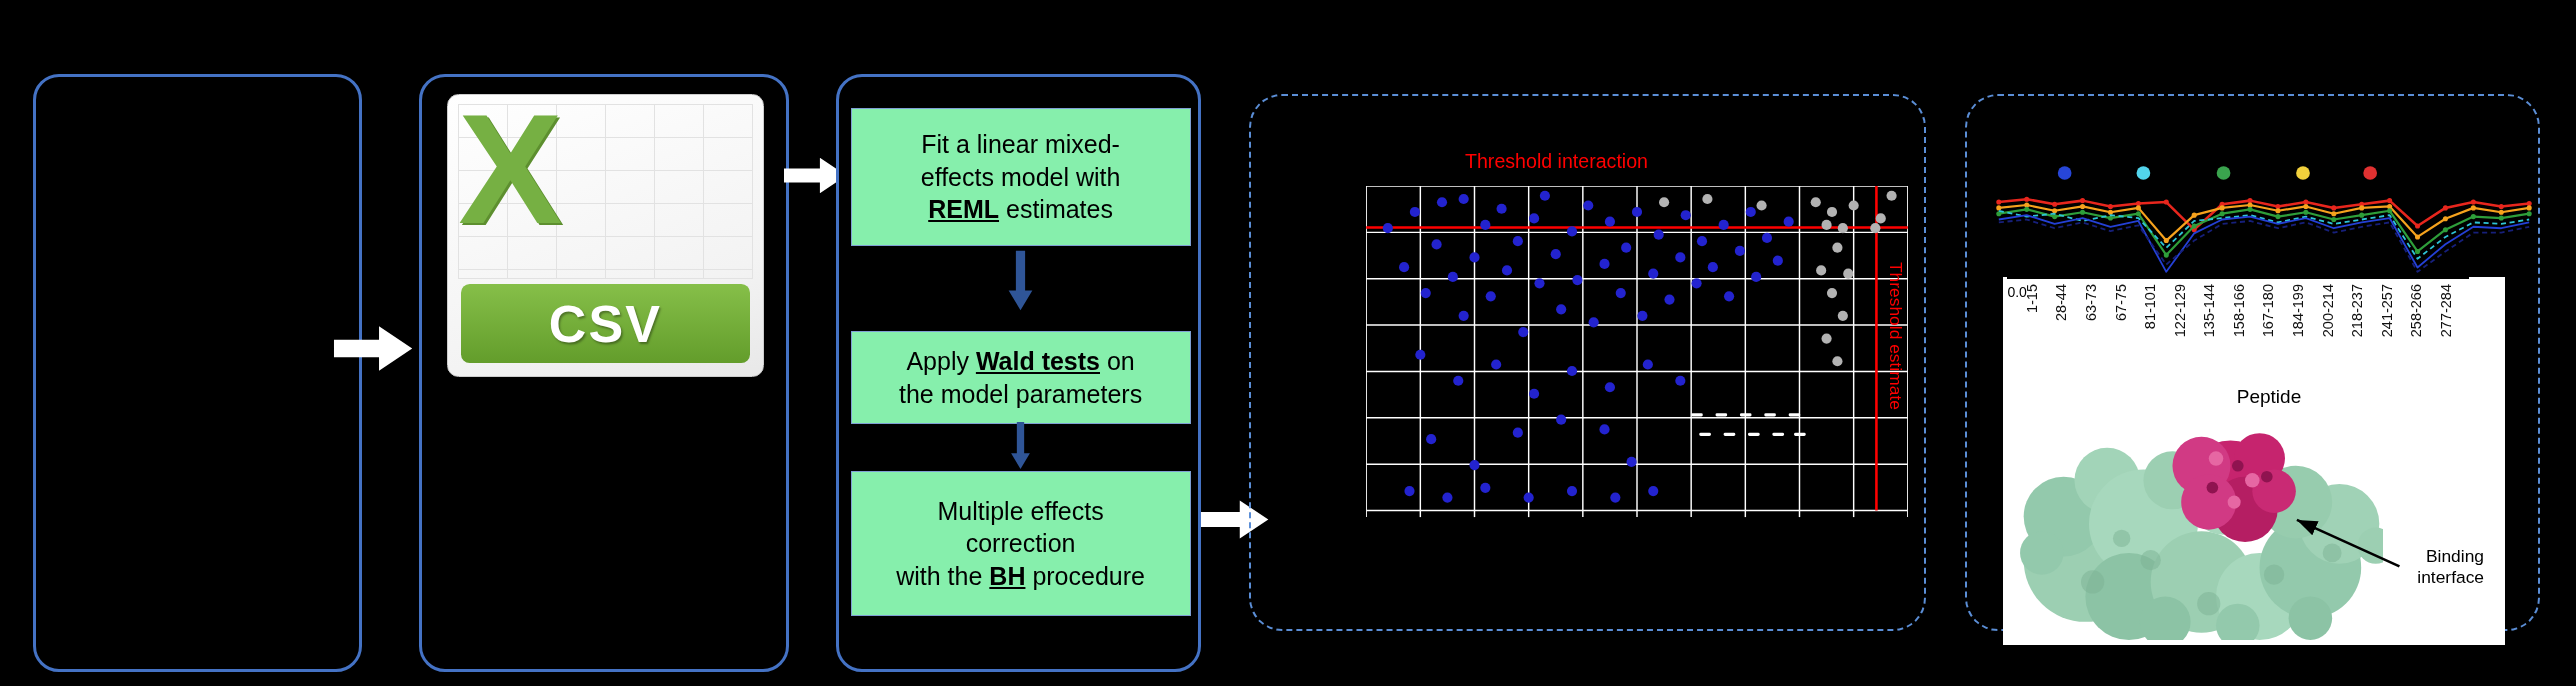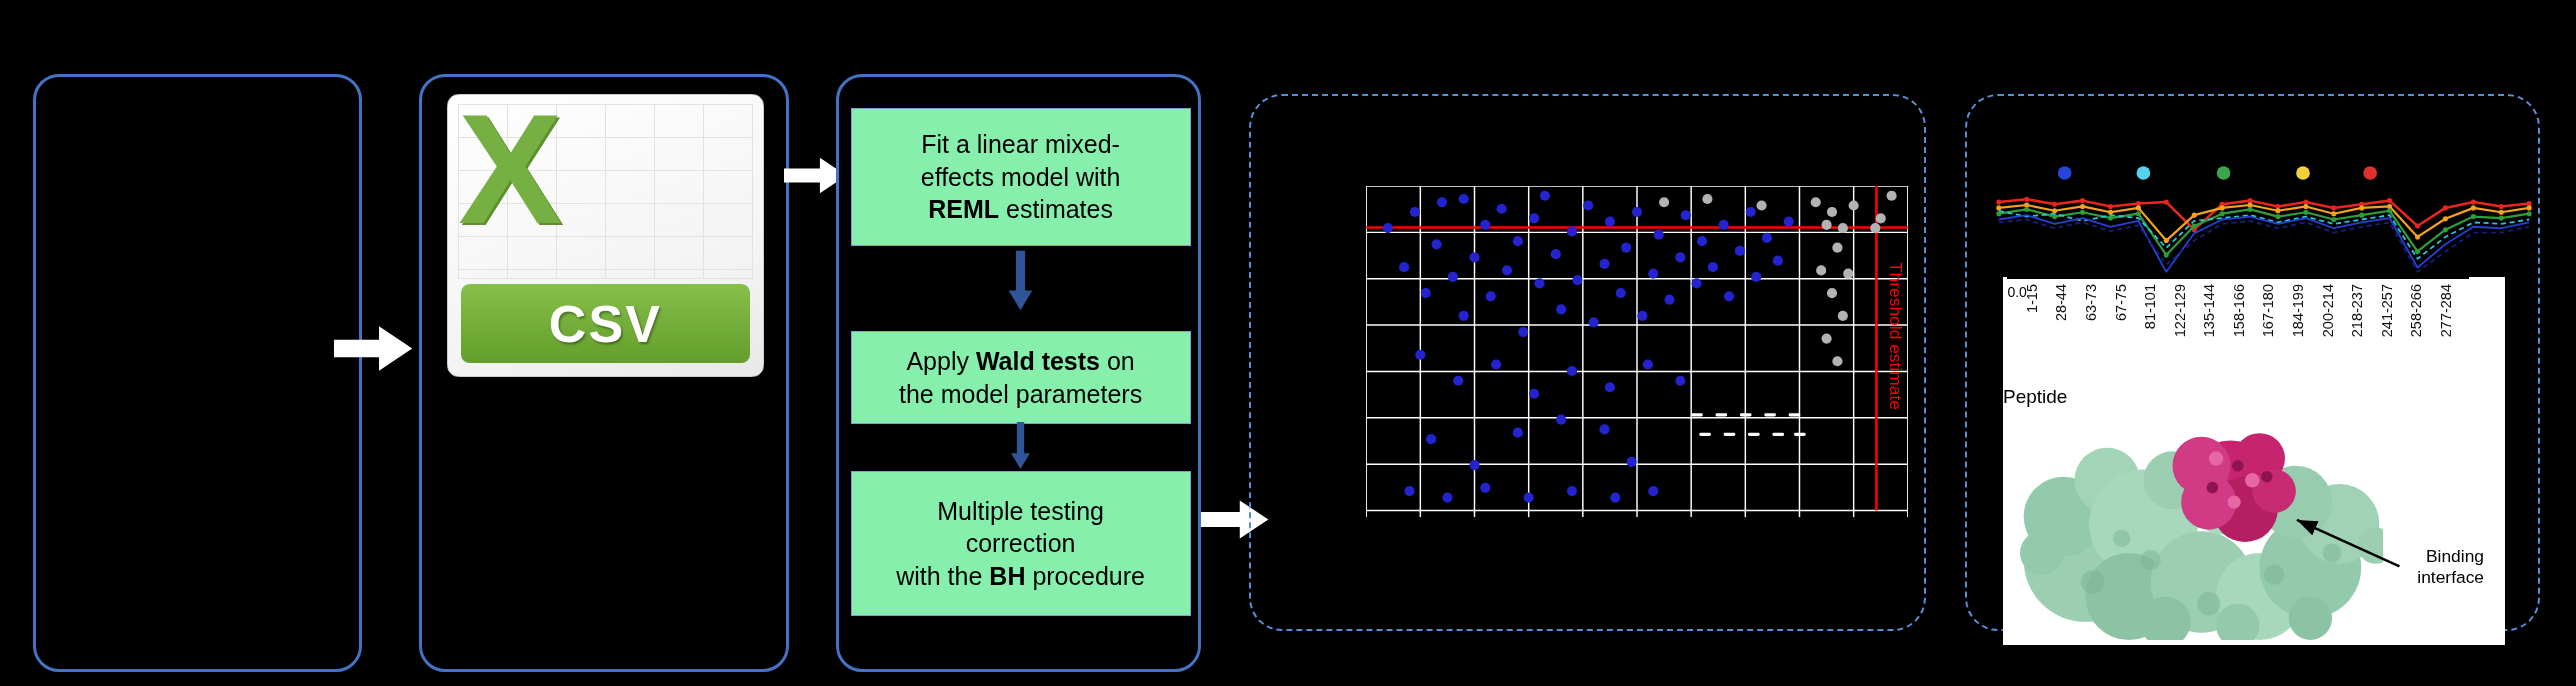--- a/index.html
+++ b/index.html
@@ -5,21 +5,21 @@
   html,body{margin:0;padding:0;background:#000;}
   #canvas{position:relative;width:2576px;height:687px;background:#000;overflow:hidden;
           font-family:"Liberation Sans",sans-serif;}
   .obox{position:absolute;border:3.6px solid #4472c4;border-radius:26px;background:#000;box-sizing:border-box;}
   .dbox{position:absolute;border:2.2px dashed #5b8ed6;border-radius:33px;box-sizing:border-box;}
   .warrow,.varrow{position:absolute;}
   
   .step{position:absolute;background:#86efac;border:1.5px solid #7f9fd4;color:#000;
         display:flex;align-items:center;justify-content:center;box-sizing:border-box;}
   .step-inner{white-space:pre-line;text-align:center;font-size:25px;line-height:1.3;}
-  .step-inner b{font-weight:bold;}
+  .step-inner b{font-weight:bold;text-decoration:underline;}
   
   .csv-icon{position:absolute;left:25px;top:17.4px;width:315px;height:281px;border-radius:11.6px;
             background:linear-gradient(160deg,#ffffff 0%,#f3f3f3 70%,#e8e8e8 100%);
             border:1.5px solid #cdcdcd;}
   .csv-grid{position:absolute;left:10.2px;top:8.7px;right:10.2px;height:173px;border:1.5px solid #e2e2e2;
             background-image:
               repeating-linear-gradient(to right,transparent 0 48px,#e2e2e2 48px 49px),
               repeating-linear-gradient(to bottom,transparent 0 32px,#e2e2e2 32px 33px);}
   .csv-x{position:absolute;left:10.2px;top:-4.4px;font-size:156px;line-height:1;font-weight:bold;
          color:#76b043;text-shadow:2.2px 2.2px 0 #5d8f2f;}
@@ -34,21 +34,21 @@
   #scatter-right-label{position:absolute;left:634px;top:166px;height:196px;color:#ff0000;
                        font-size:17.4px;writing-mode:vertical-rl;}
   
   #legend-dots{position:absolute;left:26px;top:64px;}
   #profile-svg{position:absolute;left:26px;top:90px;}
   #peptide-panel{position:absolute;left:36px;top:181px;width:502px;height:368px;background:#fff;}
   #axis-line{position:absolute;left:4.4px;top:0;width:462px;height:2.2px;background:#000;}
   #ytick{position:absolute;left:4.4px;top:7px;font-size:14px;color:#000;}
   .pep-label{position:absolute;top:7.3px;writing-mode:vertical-rl;transform:rotate(180deg);
              font-size:14.5px;line-height:1;color:#111;}
-  #xlabel{position:absolute;left:0;top:109px;width:502px;font-size:19px;color:#000;}
+  #xlabel{position:absolute;left:0;top:109px;width:502px;text-align:center;font-size:19px;color:#000;padding-left:15px;}
   #protein-svg{position:absolute;left:16.7px;top:138px;}
   #annot-arrow{position:absolute;left:0;top:0;pointer-events:none;}
   #binding-label{position:absolute;left:372px;top:269px;width:109px;text-align:right;
                  font-size:17.4px;line-height:1.2;color:#000;}
 </style>
 </head>
 <body>
 
 <div id="canvas">
 
@@ -82,31 +82,32 @@
       <polygon points="22,90 4,60 15,60 15,0 29,0 29,60 40,60" fill="#2f5597"></polygon>
     </svg>
     <div class="step" style="left:11.6px;top:254px;width:340px;height:93px;">
       <div class="step-inner"><span>Apply </span><b>Wald tests</b><span> on
 the model parameters</span></div>
     </div>
     <svg class="varrow" style="left:167px;top:345px;" width="29" height="47" viewBox="0 0 44 90">
       <polygon points="22,90 4,60 15,60 15,0 29,0 29,60 40,60" fill="#2f5597"></polygon>
     </svg>
     <div class="step" style="left:11.6px;top:394px;width:340px;height:145px;">
-      <div class="step-inner"><span>Multiple testing
+      <div class="step-inner"><span>Multiple effects
 correction
 with the </span><b>BH</b><span> procedure</span></div>
     </div>
   </div>
 
   <svg class="warrow" style="left:1201px;top:494px;" width="68" height="51" viewBox="0 0 100 62">
     <polygon points="0,20 57,20 57,3 99,31 57,59 57,42 0,42" fill="#ffffff"></polygon>
   </svg>
 
   <div class="dbox" id="box-scatter" style="left:1249px;top:94px;width:677px;height:537px;">
+    <div id="scatter-title">Threshold interaction</div>
     <svg id="scatter-svg" width="542" height="334" viewBox="0 0 746 460">
         <line x1="0" y1="0" x2="0" y2="447" stroke="#ffffff" stroke-width="2"></line>
         <line x1="0" y1="447" x2="0" y2="456" stroke="#ffffff" stroke-width="2"></line>
         <line x1="74.6" y1="0" x2="74.6" y2="447" stroke="#ffffff" stroke-width="2"></line>
         <line x1="74.6" y1="447" x2="74.6" y2="456" stroke="#ffffff" stroke-width="2"></line>
         <line x1="149.2" y1="0" x2="149.2" y2="447" stroke="#ffffff" stroke-width="2"></line>
         <line x1="149.2" y1="447" x2="149.2" y2="456" stroke="#ffffff" stroke-width="2"></line>
         <line x1="223.8" y1="0" x2="223.8" y2="447" stroke="#ffffff" stroke-width="2"></line>
         <line x1="223.8" y1="447" x2="223.8" y2="456" stroke="#ffffff" stroke-width="2"></line>
         <line x1="298.4" y1="0" x2="298.4" y2="447" stroke="#ffffff" stroke-width="2"></line>

